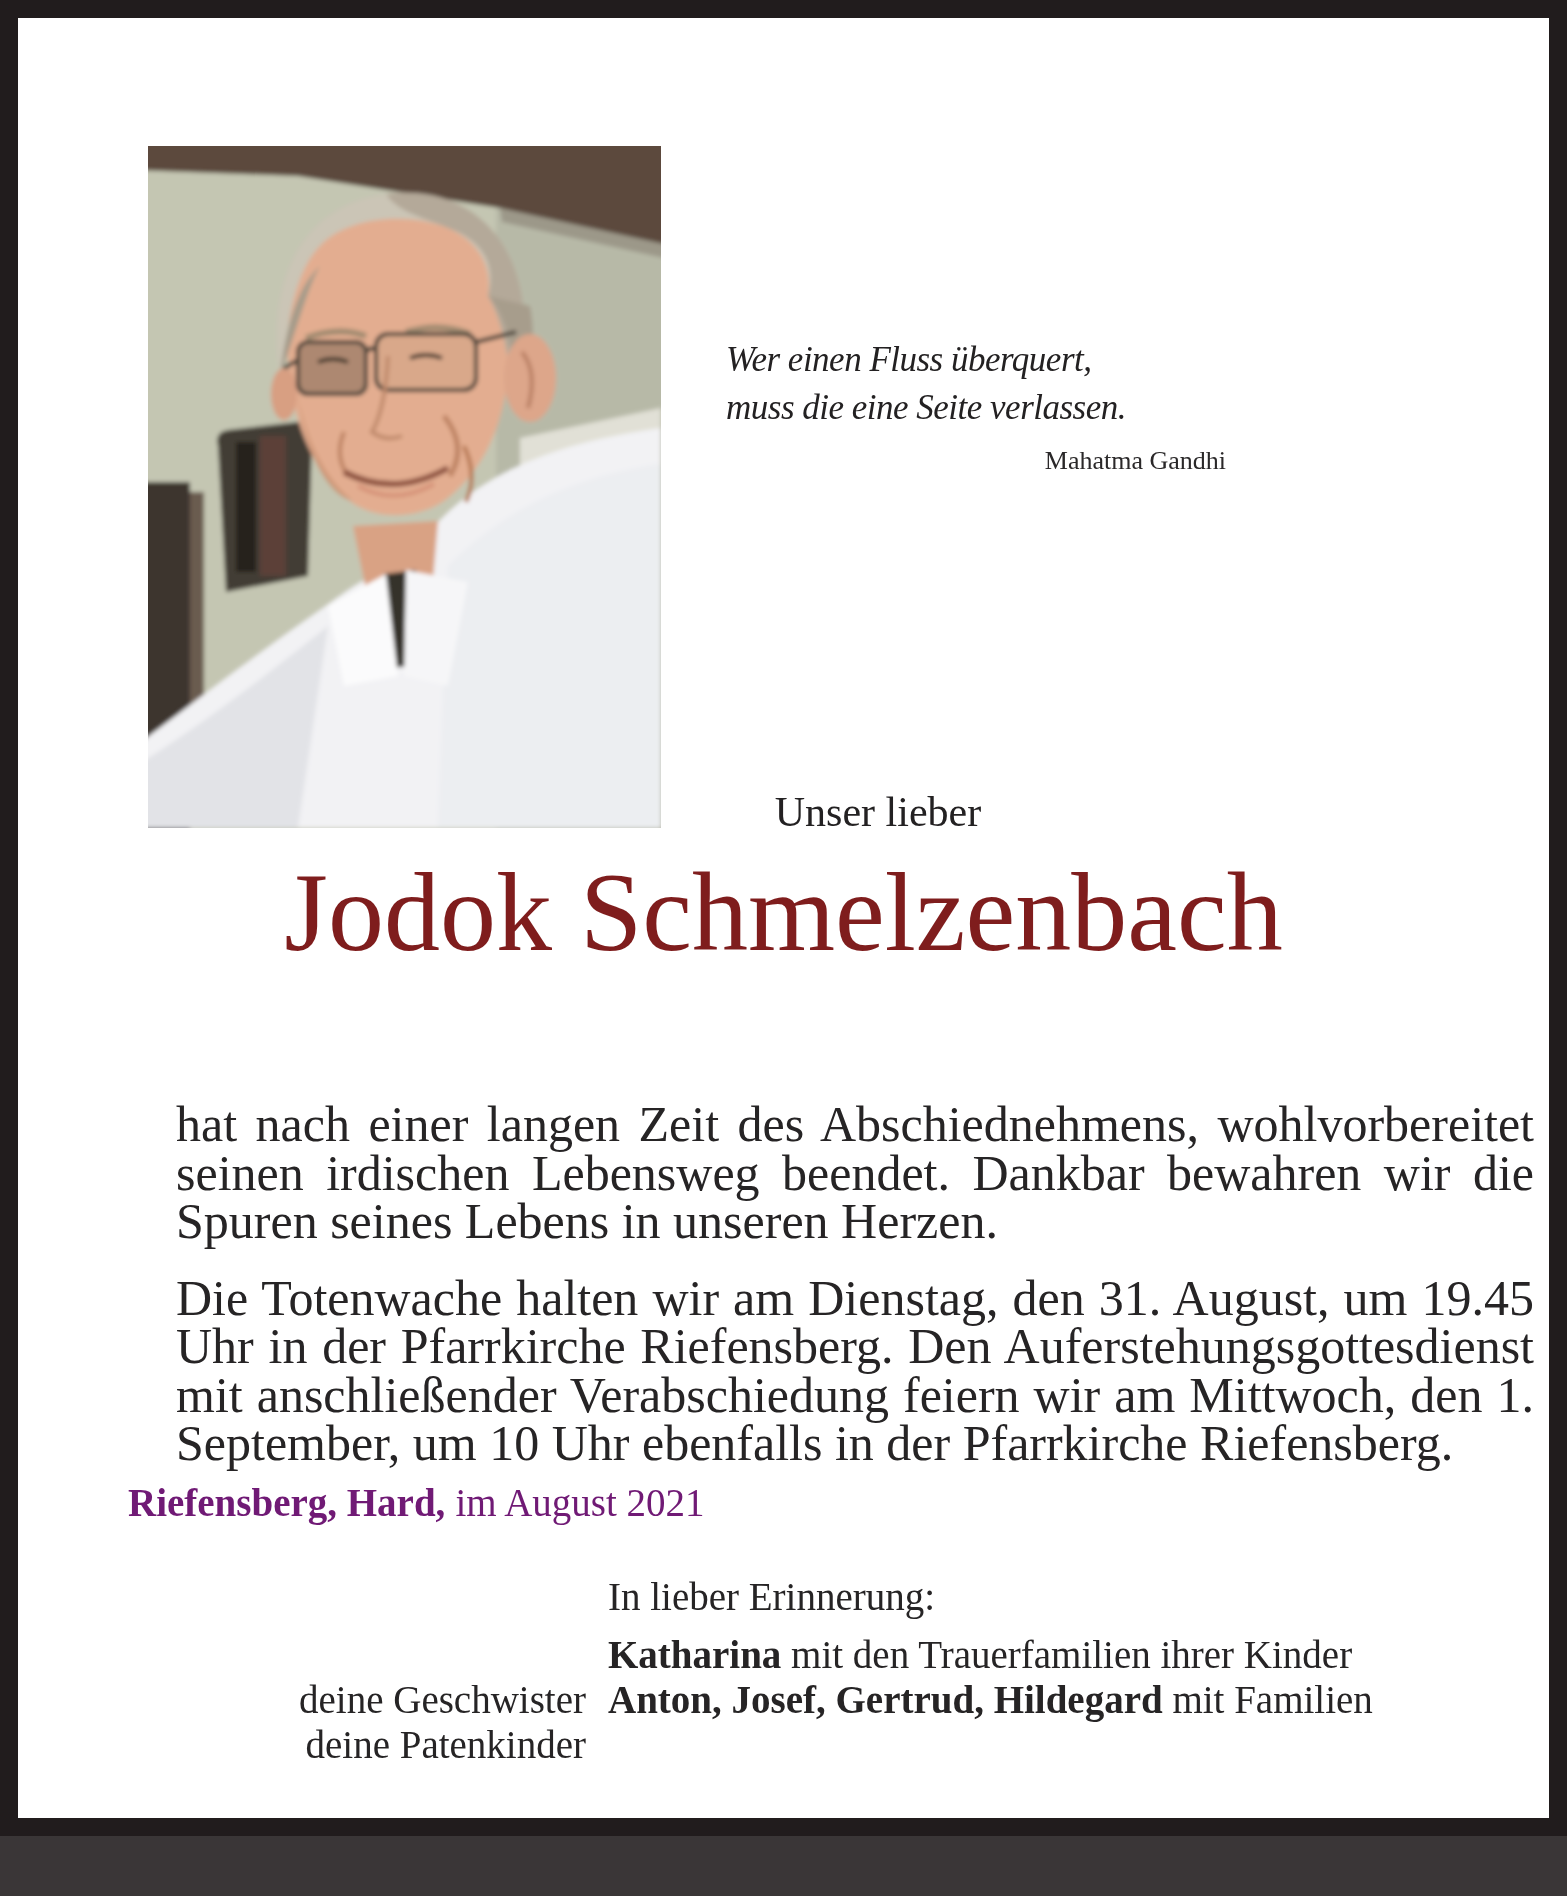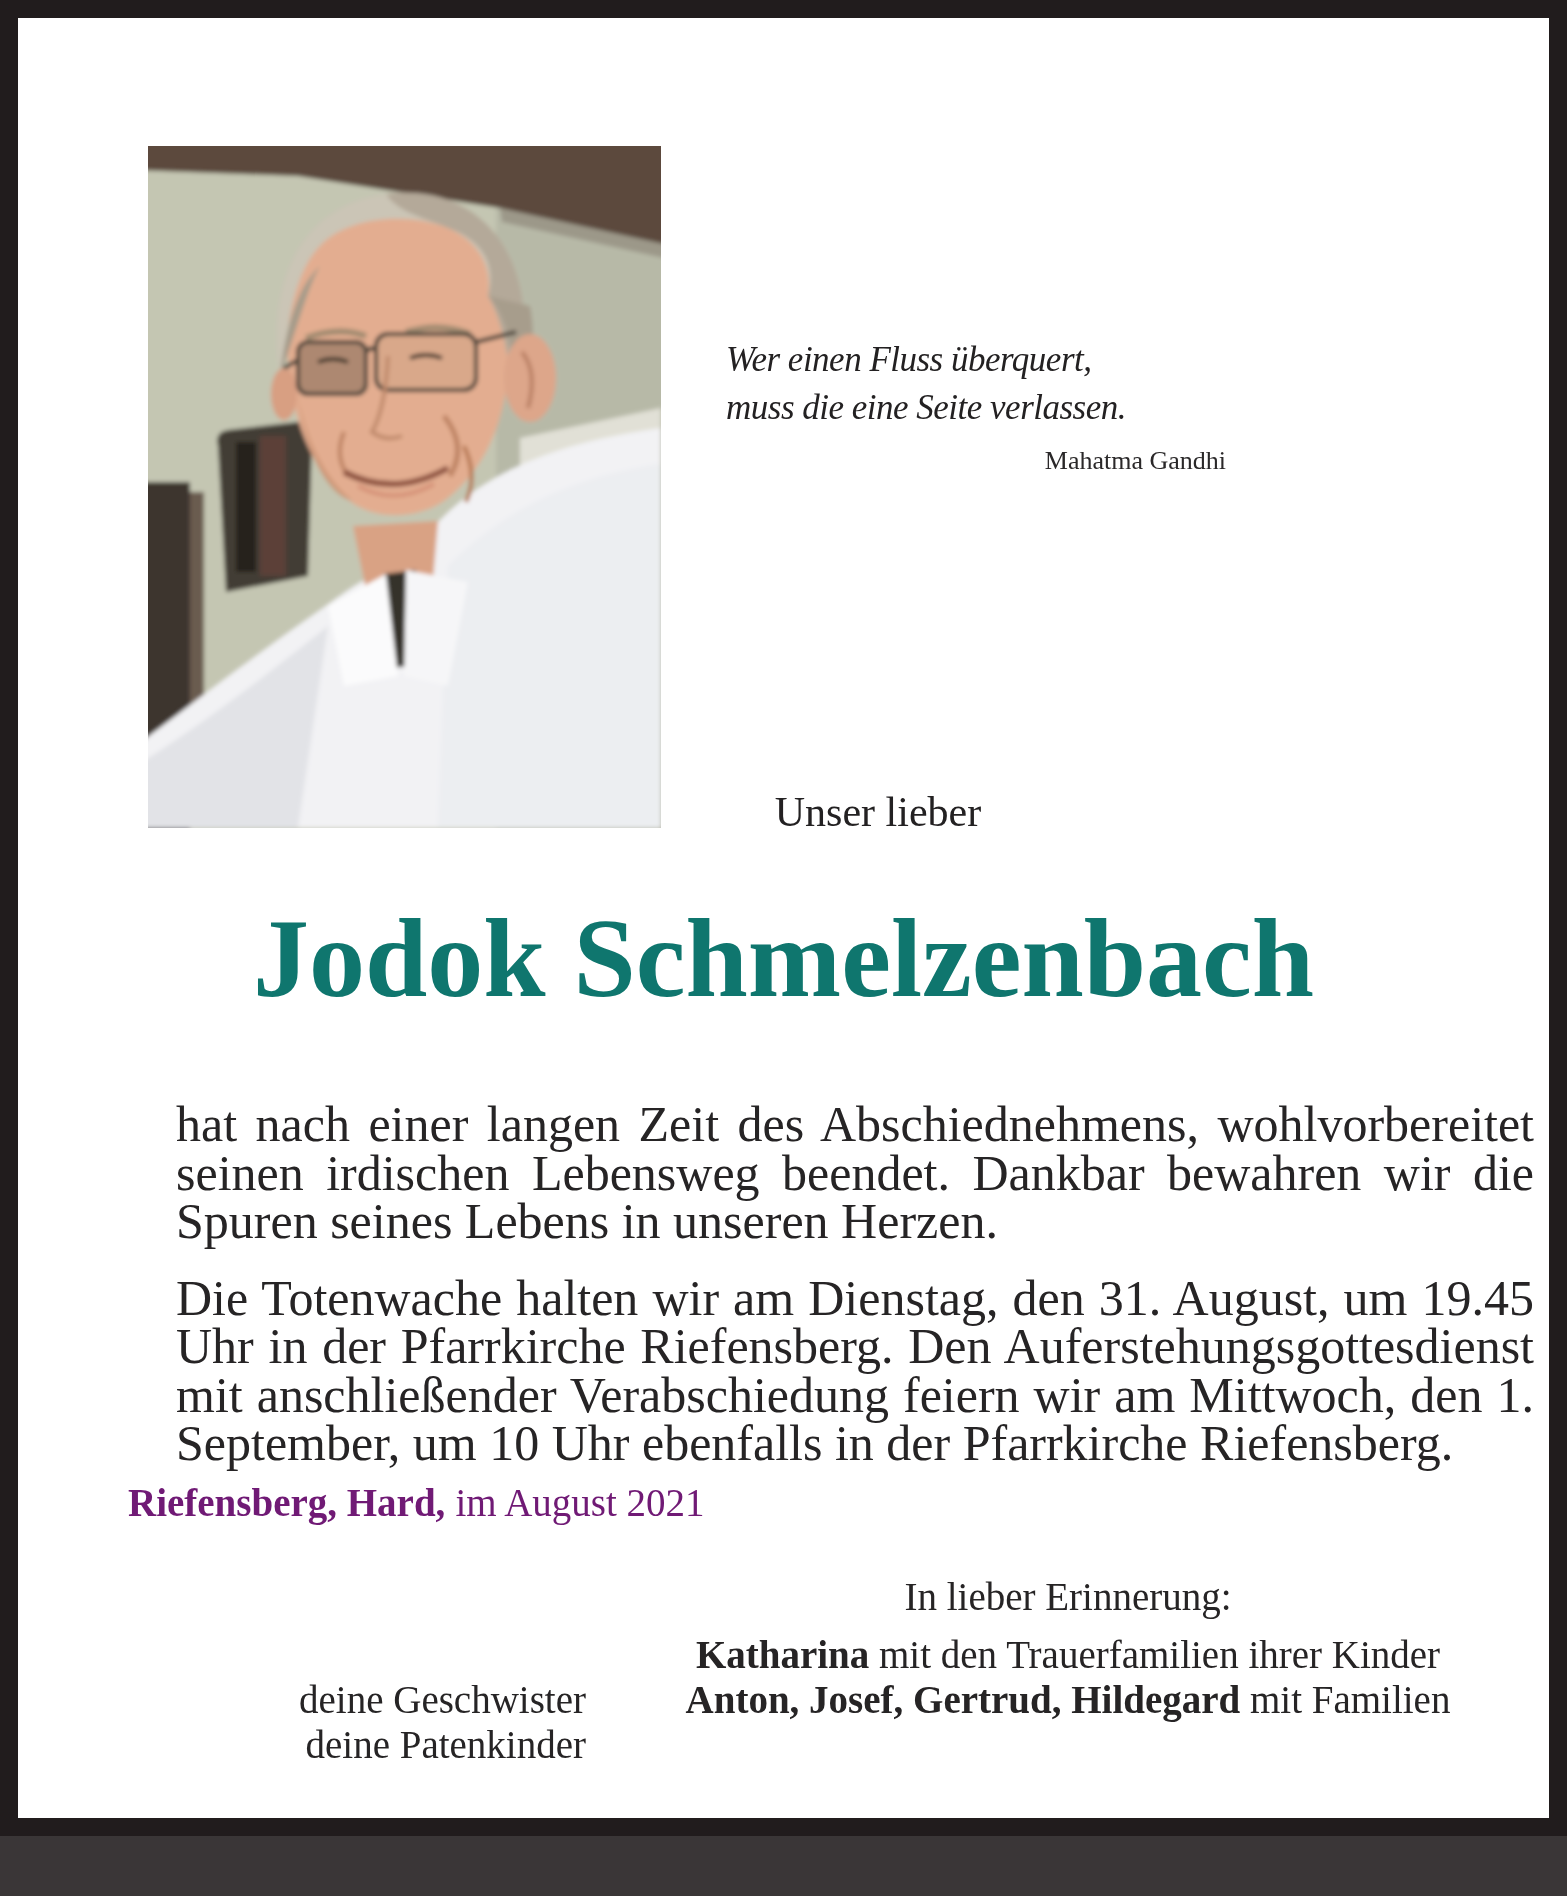--- a/index.html
+++ b/index.html
@@ -28,22 +28,22 @@
   }
   .quote-attribution{
     margin-top:14px;font-size:26px;text-align:right;color:#2a2829;
   }
   
   .intro{
     position:absolute;left:860px;top:770px;transform:translateX(-50%);
     font-size:42px;white-space:nowrap;color:#232122;
   }
   .name{
-    position:absolute;left:50%;top:876px;transform:translateX(-50%);
-    font-size:112px;font-weight:700;white-space:nowrap;color:#0f766e;
+    position:absolute;left:50%;top:830px;transform:translateX(-50%);
+    font-size:112px;font-weight:400;white-space:nowrap;color:#7f1d1d;
   }
   .dates{
     position:absolute;left:50%;top:998px;transform:translateX(-50%);
     font-size:41px;font-weight:700;white-space:nowrap;
     letter-spacing:1px;color:#1b191a;
   }
   .dates .star{font-size:34px;vertical-align:6px;margin-right:6px;}
   .dates .dagger{font-size:27px;vertical-align:12px;margin-left:10px;margin-right:4px;}
   .dates .sep{margin:0 8px;}
   
@@ -63,21 +63,21 @@
   .remembrance{
     position:absolute;left:110px;top:1556px;width:1400px;
     font-size:39px;line-height:45px;color:#262425;
   }
   .sig-row{display:flex;}
   .sig-heading{margin-bottom:13px;}
   .sig-label{
     width:480px;padding-right:22px;box-sizing:border-box;
     text-align:right;flex:0 0 auto;
   }
-  .sig-content{flex:1 1 auto;text-align:center;}
+  .sig-content{flex:1 1 auto;}
   .b{font-weight:700;}
 </style>
 </head>
 <body>
 
 <div class="page">
 
   <div class="photo">
     <svg viewBox="0 0 513 682" preserveAspectRatio="none">
       <defs>

